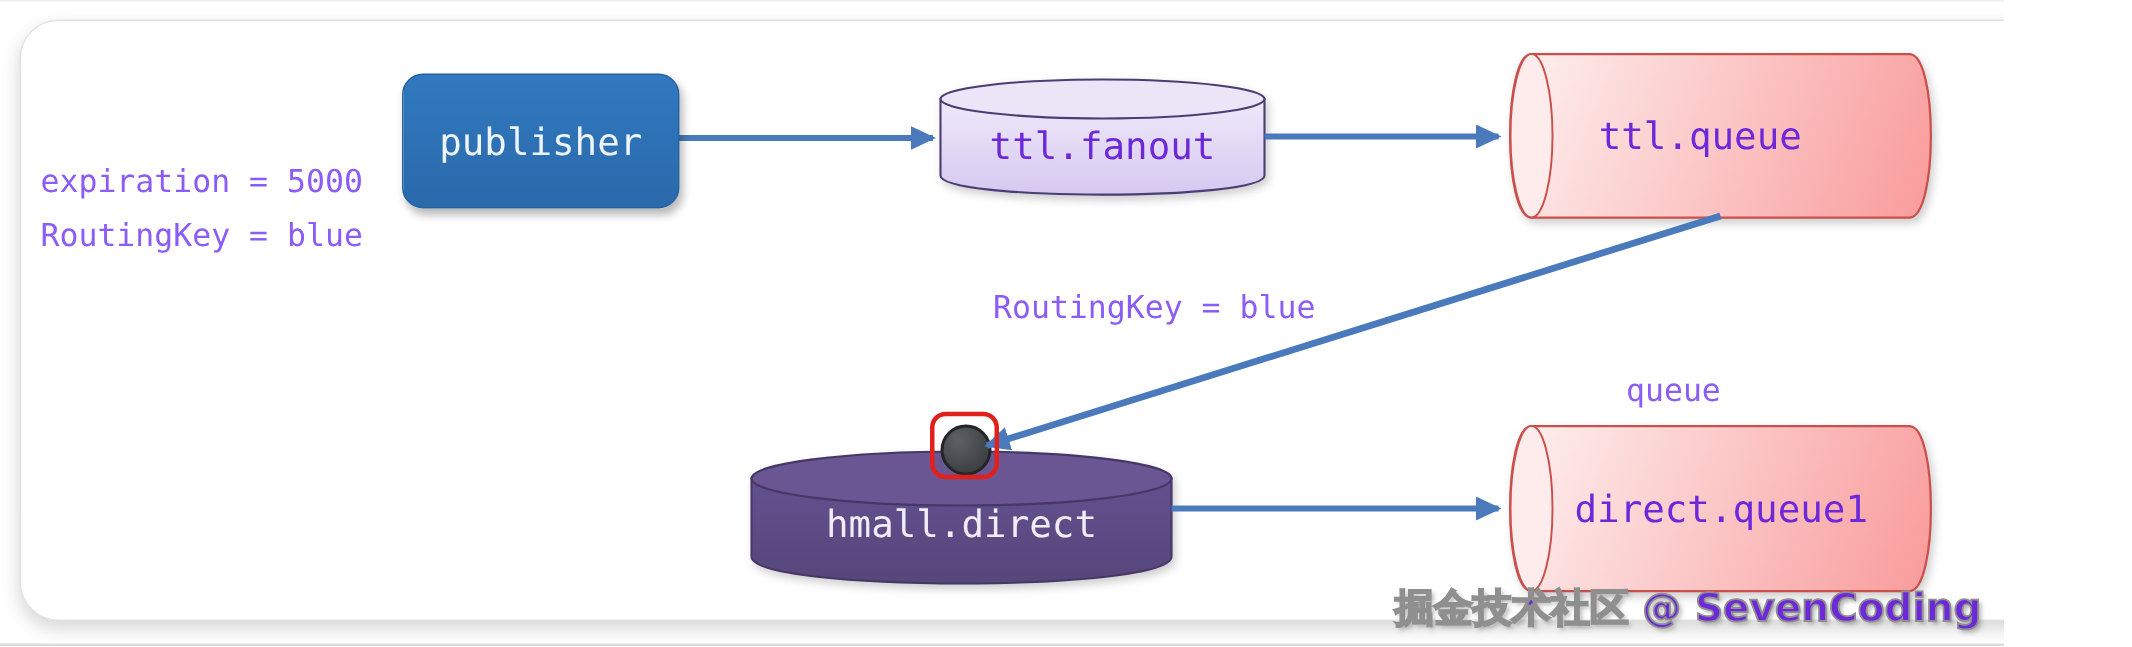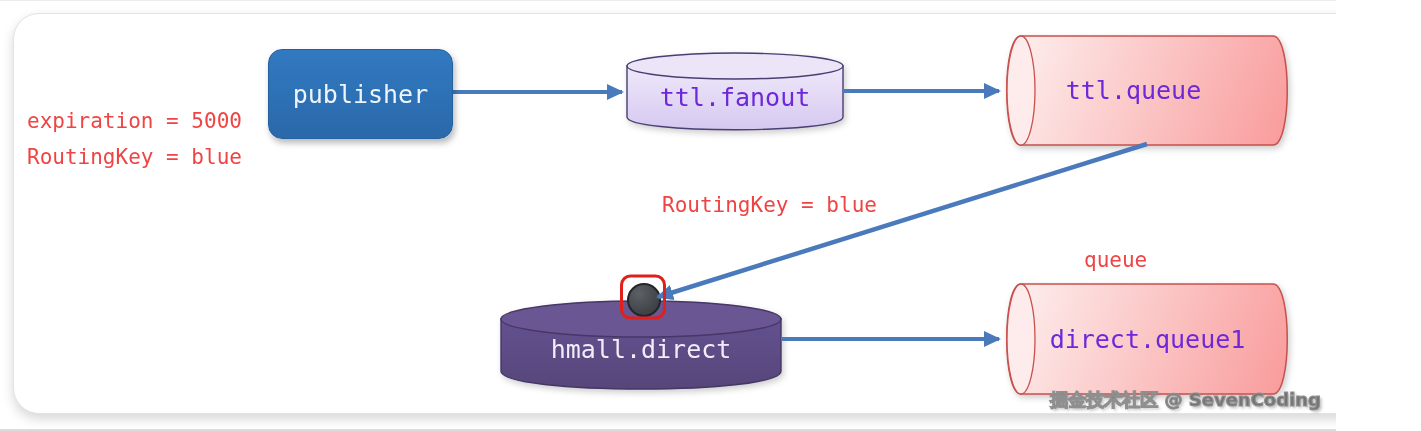--- a/index.html
+++ b/index.html
@@ -25,26 +25,26 @@
     box-shadow:2px 4px 6px rgba(0,0,0,0.28);
     display:flex;align-items:center;justify-content:center;
     color:#eef4fb;font-size:25px;
   }
   .node-label{
     position:absolute;display:flex;align-items:center;justify-content:center;
     color:#6d28d9;font-size:25px;white-space:nowrap;
   }
   .node-label.light-text{color:#f1edf8;}
   .annotation{
-    position:absolute;color:#ef4444;font-size:21px;white-space:nowrap;
+    position:absolute;color:#8b5cf6;font-size:21px;white-space:nowrap;
   }
   .watermark{
     position:absolute;right:15px;top:388px;
     font-family:"DejaVu Sans","Liberation Sans",sans-serif;
-    font-size:18px;font-weight:700;color:#737373;
+    font-size:26px;font-weight:700;color:#6d28d9;
     -webkit-text-stroke:1.2px #8f8f8f;
     text-shadow:2px 2px 3px rgba(110,110,110,0.5);
     white-space:nowrap;z-index:5;
   }
 </style>
 </head>
 <body>
 
 <div class="stage">
 

